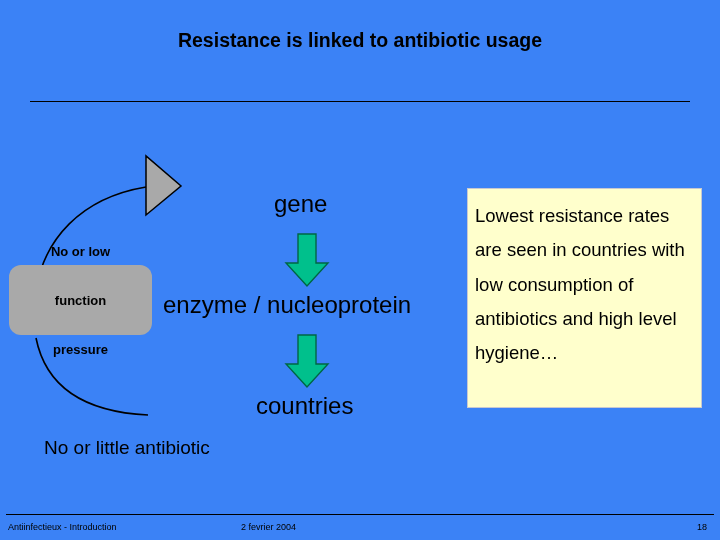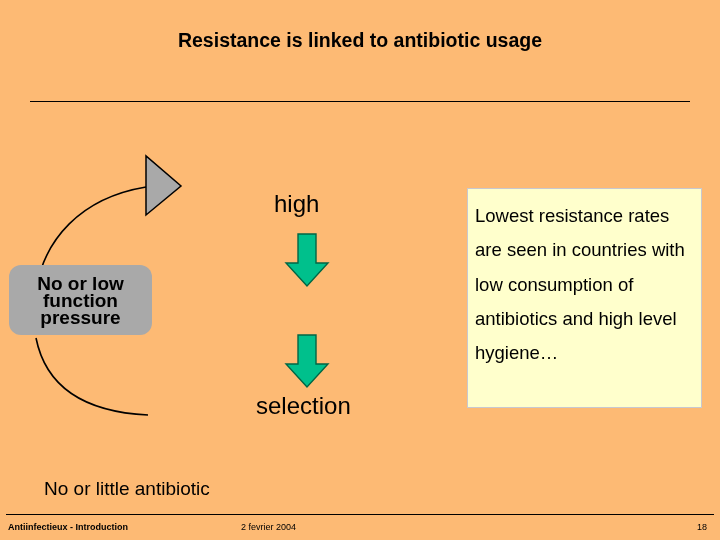--- a/index.html
+++ b/index.html
@@ -7,21 +7,21 @@
     padding: 0;
     background: #ffffff;
   }
   body {
     font-family: "Liberation Sans", sans-serif;
   }
   #slide {
     position: relative;
     width: 720px;
     height: 540px;
-    background: #fdba74;
+    background: #3b82f6;
     overflow: hidden;
   }
 
   
   #title {
     position: absolute;
     left: 30px;
     top: 28px;
     width: 660px;
     text-align: center;
@@ -46,25 +46,26 @@
     left: 9px;
     top: 265px;
     width: 143px;
     height: 70px;
     background: #a9a9a9;
     border-radius: 12px;
     display: flex;
     flex-direction: column;
     align-items: center;
     justify-content: center;
-    font-size: 19px;
+    font-size: 13px;
     font-weight: bold;
     color: #000000;
     line-height: 17px;
     text-align: center;
+    gap: 32px;
   }
 
   
   #cycle-arc {
     position: absolute;
     left: 0;
     top: 140px;
     width: 230px;
     height: 290px;
     pointer-events: none;
@@ -88,21 +89,20 @@
   #arrow-2 { left: 284px; top: 333px; }
 
   
   #bottom-caption {
     position: absolute;
     left: 44px;
     top: 437px;
     font-size: 19px;
     color: #000000;
     white-space: nowrap;
-    margin-top: 41px;
   }
 
   
   #callout {
     position: absolute;
     left: 467px;
     top: 188px;
     width: 235px;
     height: 220px;
     background: #ffffcc;
@@ -123,21 +123,21 @@
     height: 0;
     border-top: 1px solid #000000;
   }
   .footer-text {
     position: absolute;
     top: 522px;
     font-size: 9px;
     color: #000000;
     white-space: nowrap;
   }
-  #footer-left { left: 8px; font-weight: bold; }
+  #footer-left { left: 8px; }
   #footer-center { left: 241px; }
   #footer-right { left: 697px; }
 </style>
 </head>
 <body>
 
 <div id="slide">
 
   <div id="title">
     <div>Resistance is linked to antibiotic usage</div>
@@ -149,32 +149,33 @@
     <path d="M 36 198 C 46 248, 86 272, 148 275" fill="none" stroke="#000000" stroke-width="1.6"></path>
     <polygon points="146,16 146,75 181,46" fill="#a9a9a9" stroke="#000000" stroke-width="1.5"></polygon>
   </svg>
 
   <div id="pressure-box">
     <span>No or low</span>
     <span>function</span>
     <span>pressure</span>
   </div>
 
-  <div class="flow-text" id="gene-label">high</div>
+  <div class="flow-text" id="gene-label">gene</div>
 
   <svg class="down-arrow" id="arrow-1" viewBox="0 0 46 56" width="46" height="56">
     <polygon points="14,2 32,2 32,31 44,31 23,54 2,31 14,31" fill="#00c08c" stroke="#006644" stroke-width="1.4"></polygon>
   </svg>
 
+  <div class="flow-text" id="enzyme-label">enzyme / nucleoprotein</div>
 
   <svg class="down-arrow" id="arrow-2" viewBox="0 0 46 56" width="46" height="56">
     <polygon points="14,2 32,2 32,31 44,31 23,54 2,31 14,31" fill="#00c08c" stroke="#006644" stroke-width="1.4"></polygon>
   </svg>
 
-  <div class="flow-text" id="function-label">selection</div>
+  <div class="flow-text" id="function-label">countries</div>
 
   <div id="bottom-caption">No or little antibiotic</div>
 
   <div id="callout">Lowest resistance rates are seen in countries with low consumption of antibiotics and high level hygiene…</div>
 
   <div id="footer-rule"></div>
   <div class="footer-text" id="footer-left">Antiinfectieux - Introduction</div>
   <div class="footer-text" id="footer-center">2 fevrier 2004</div>
   <div class="footer-text" id="footer-right">18</div>
 

